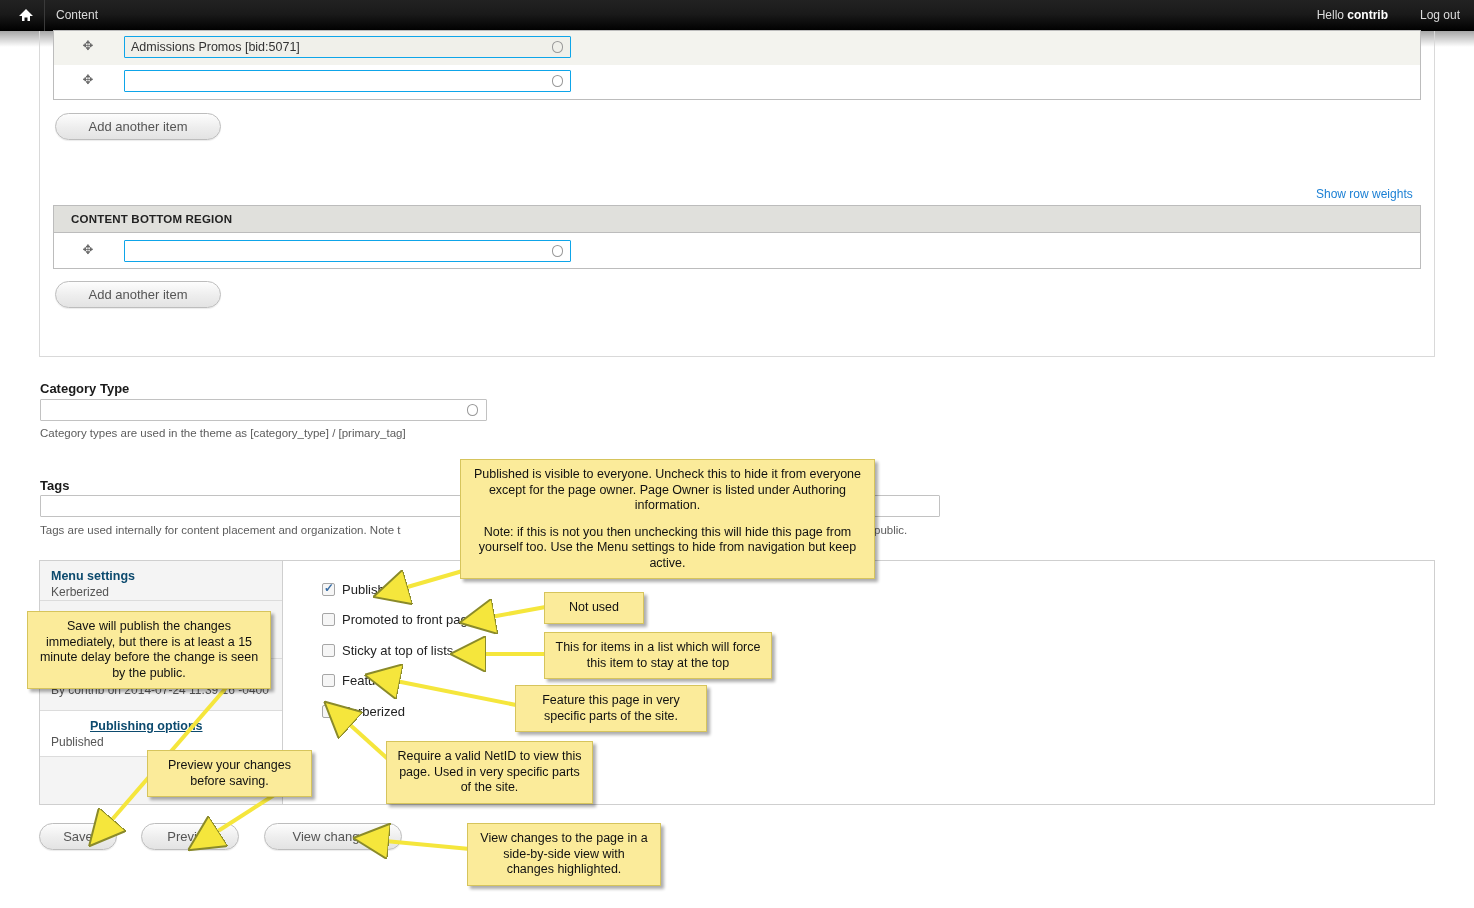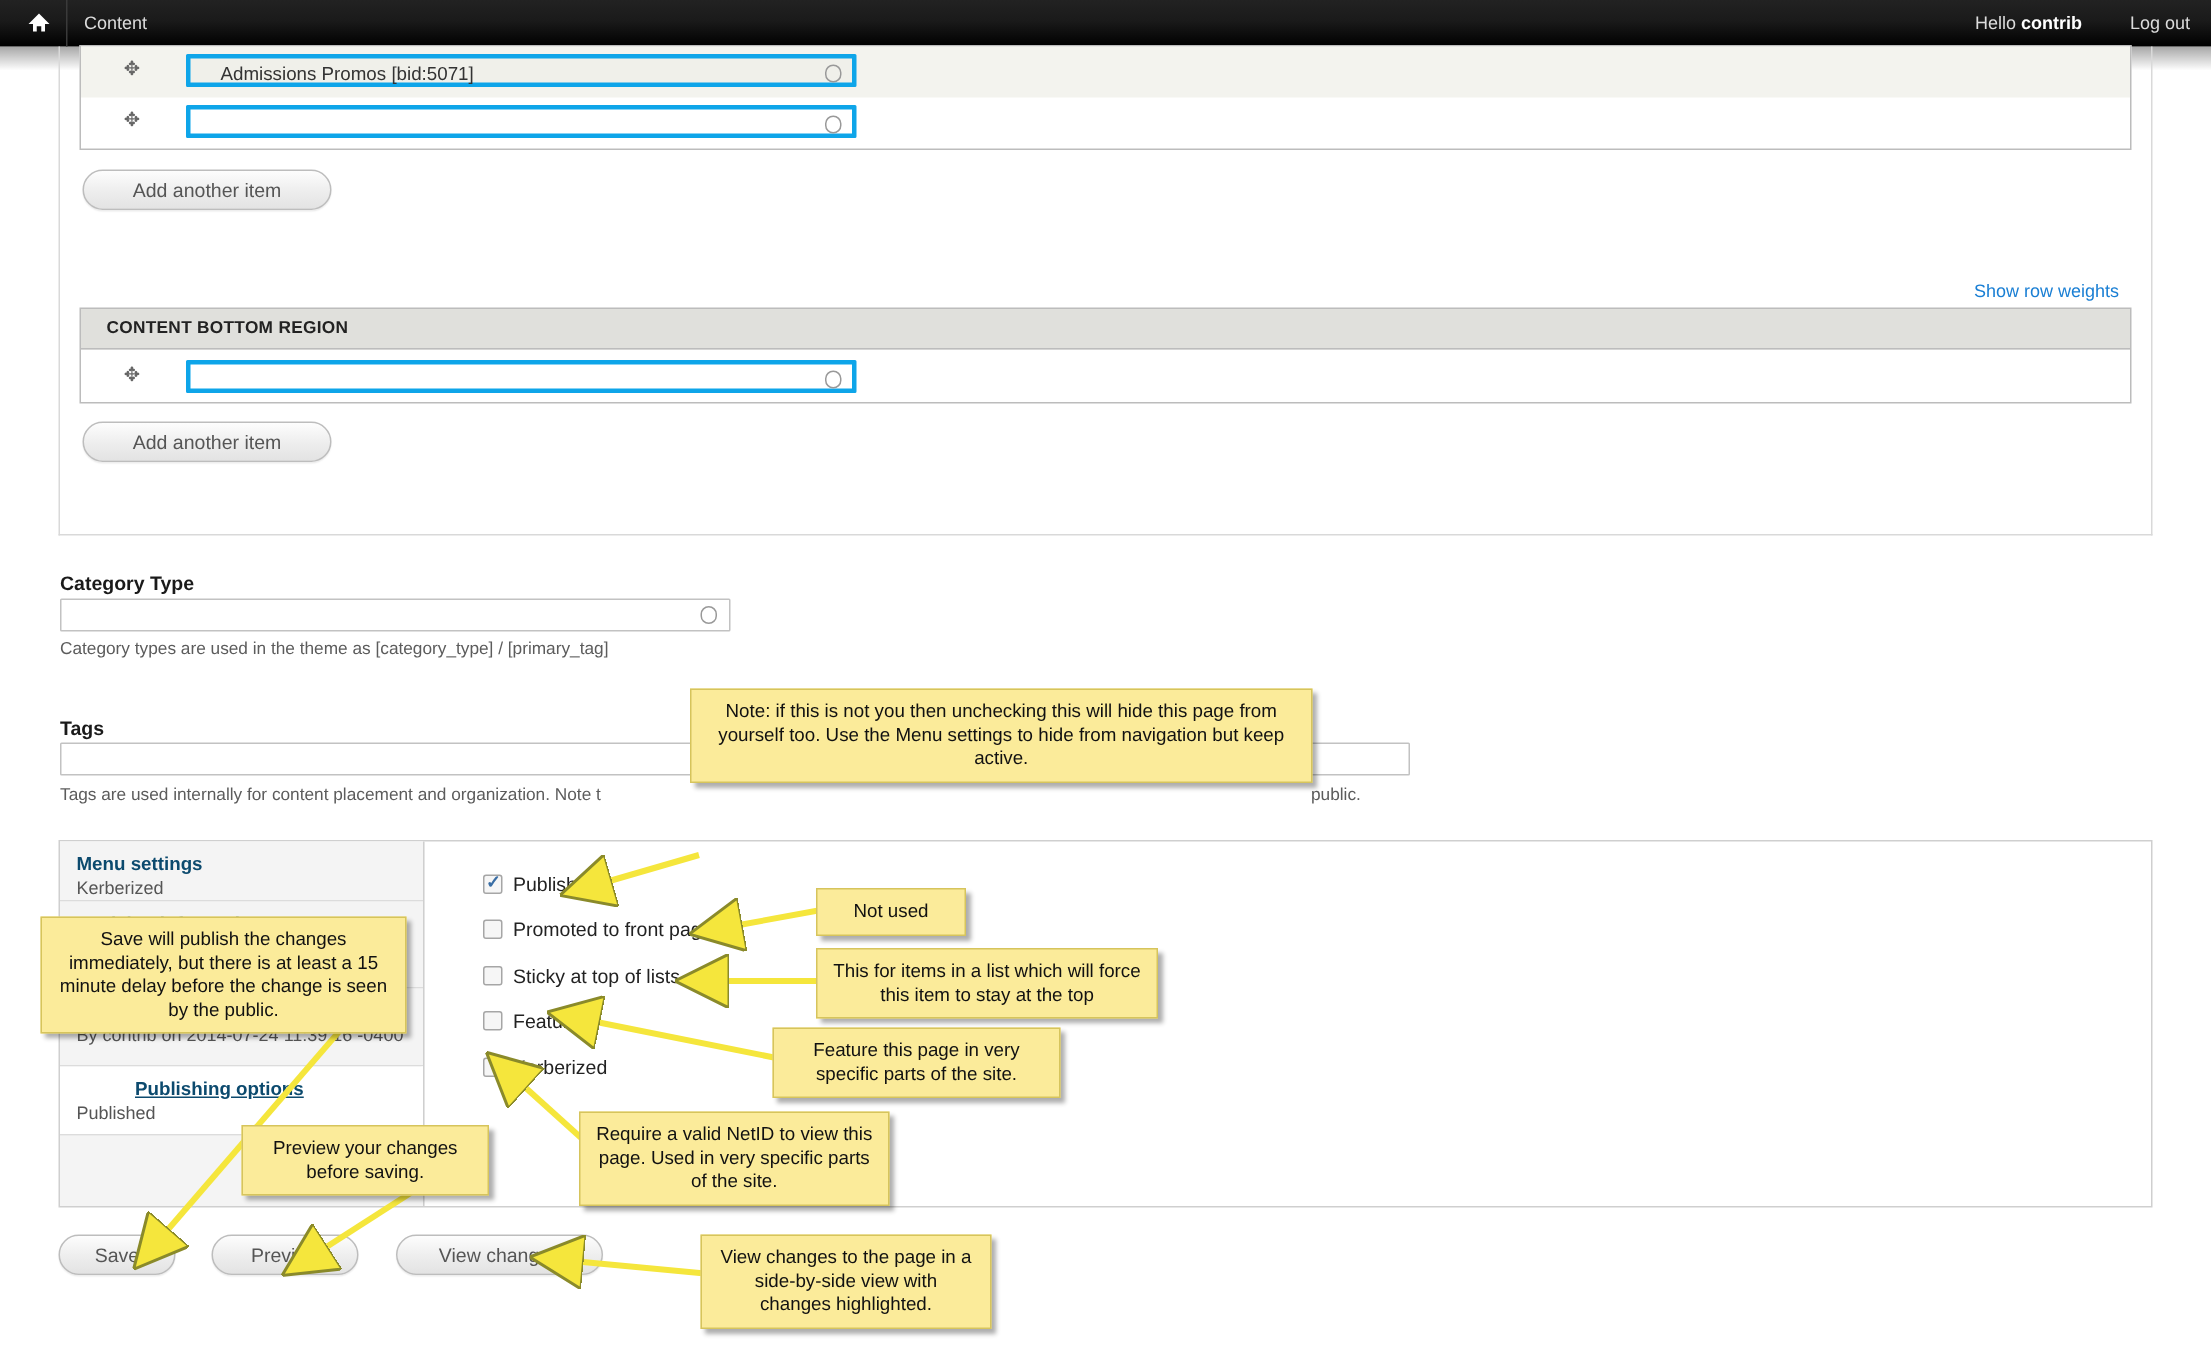--- a/index.html
+++ b/index.html
@@ -68,22 +68,22 @@
   .region-row {
     height:32px; position:relative; border-bottom:1px solid transparent;
   }
   .region-row.alt { background:#f3f3ee; }
   .drag-handle {
     position:absolute; left:27px; top:8px; width:14px; height:14px;
     color:#666; font-size:13px; line-height:14px; text-align:center; cursor:move;
   }
   .sel-box {
     position:absolute; left:70px; top:5px; width:447px; height:22px;
-    border:3px solid #0ea5e9; background:#fff;
-    font-size:12.5px; color:#333; padding-left:20px; line-height:21px;
+    border:1px solid #0ea5e9; background:#fff;
+    font-size:12.5px; color:#333; padding-left:6px; line-height:21px;
     border-radius:1px;
   }
   .sel-box.shaded { background:#f0f0ea; }
   .sel-caret {
     position:absolute; right:7px; top:4px; width:11px; height:12px;
     border:1px solid #999; border-radius:50% / 45%;
   }
 
   
   .pill-btn {
@@ -283,20 +283,21 @@
       <path d="M551,654 L482,654"></path>
       <path d="M521,706 L396,681"></path>
       <path d="M389,760 L348,723"></path>
       <path d="M250,660 L110,822"></path>
       <path d="M282,790 L215,833"></path>
       <path d="M470,849 L385,841"></path>
     </g>
   </svg>
 
   <div class="callout" style="left:460px; top:459px; width:415px;">
+    <p>Published is visible to everyone. Uncheck this to hide it from everyone except for the page owner. Page Owner is listed under Authoring information.</p>
     <p>Note: if this is not you then unchecking this will hide this page from yourself too. Use the Menu settings to hide from navigation but keep active.</p>
   </div>
 
   <div class="callout" style="left:27px; top:611px; width:244px;">
     <p>Save will publish the changes immediately, but there is at least a 15 minute delay before the change is seen by the public.</p>
   </div>
 
   <div class="callout" style="left:544px; top:592px; width:100px;">
     <p>Not used</p>
   </div>
@@ -306,21 +307,21 @@
   </div>
 
   <div class="callout" style="left:515px; top:685px; width:192px;">
     <p>Feature this page in very specific parts of the site.</p>
   </div>
 
   <div class="callout" style="left:386px; top:741px; width:207px;">
     <p>Require a valid NetID to view this page. Used in very specific parts of the site.</p>
   </div>
 
-  <div class="callout" style="left:161px; top:750px; width:165px;">
+  <div class="callout" style="left:147px; top:750px; width:165px;">
     <p>Preview your changes before saving.</p>
   </div>
 
   <div class="callout" style="left:467px; top:823px; width:194px;">
     <p>View changes to the page in a side-by-side view with changes highlighted.</p>
   </div>
 
 </div>
 
 </body></html>

